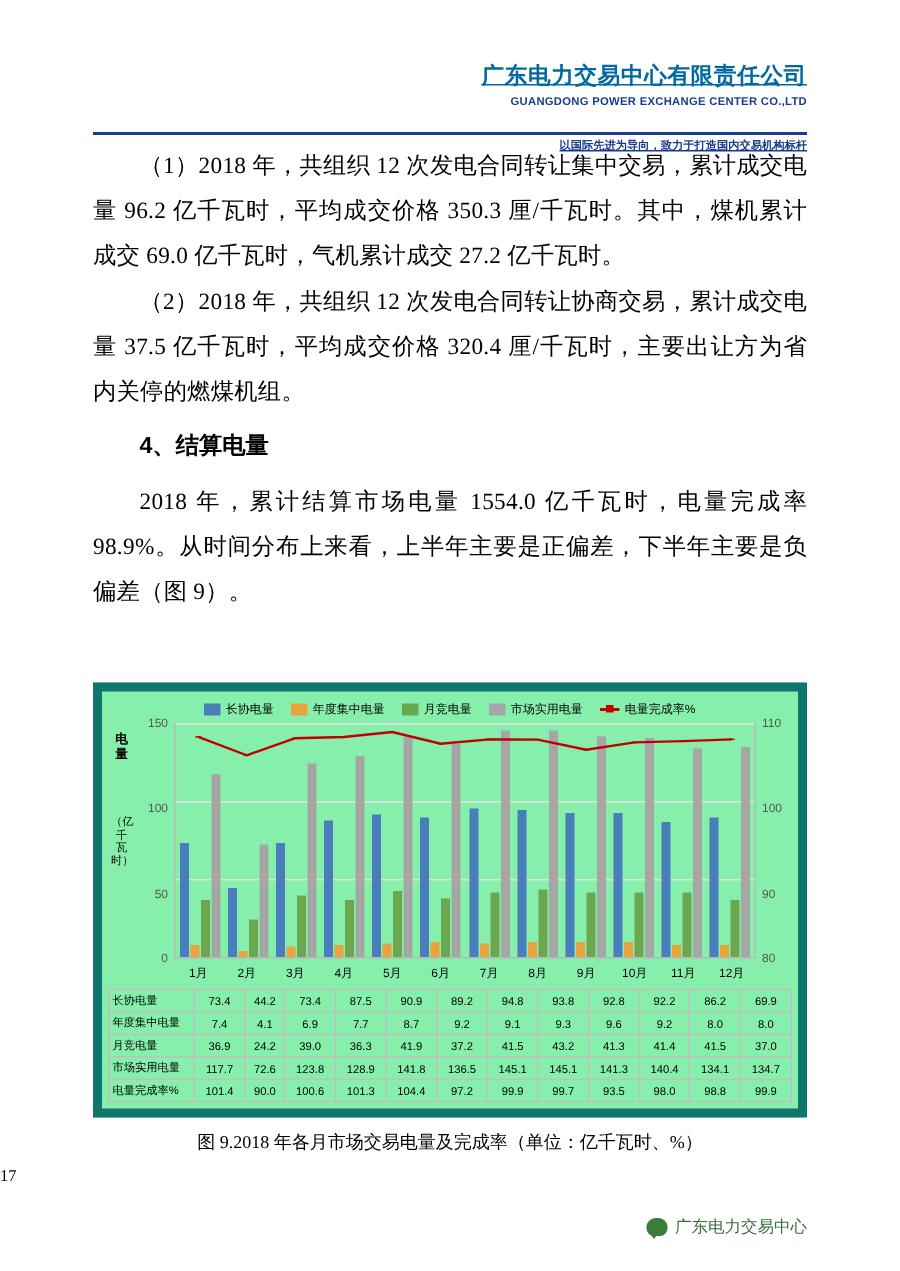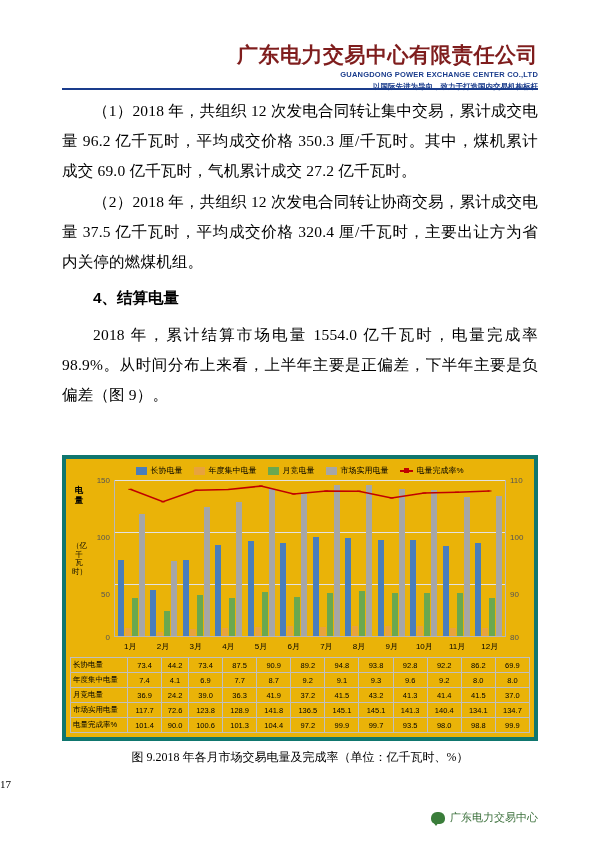--- a/index.html
+++ b/index.html
@@ -25,38 +25,40 @@
   .header {
     position: absolute;
     top: 42px;
     right: 62px;
     text-align: right;
     line-height: 1.25;
   }
   .header .cn-name {
     font-family: "Liberation Sans", sans-serif;
     font-weight: bold;
-    font-size: 21px;
-    color: #7f1d1d;
+    font-size: 15px;
+    color: #0369a1;
     letter-spacing: 0.5px;
+    text-decoration: underline;
   }
   .header .en-name {
     font-family: "Liberation Sans", sans-serif;
     font-weight: bold;
     font-size: 7.5px;
     color: #1a3c8c;
     letter-spacing: 0.2px;
     margin-top: 2px;
   }
   .header .slogan {
     font-family: "Liberation Sans", sans-serif;
     font-weight: bold;
     font-size: 7.5px;
     color: #1a3c8c;
-    margin-top: 2px;
+    margin-top: 20px;
+    text-decoration: underline;
   }
   .header-rule {
     position: absolute;
     top: 88px;
     left: 62px;
     right: 62px;
     height: 2px;
     background: #1a3c8c;
   }
   
@@ -93,22 +95,22 @@
   }
   .spacer-sm { height: 6px; }
   
   .figure {
     position: absolute;
     top: 455px;
     left: 62px;
     width: 476px;
   }
   .chart-box {
-    border: 4px solid #0f766e;
-    background: #eab308;
+    border: 6px solid #0f766e;
+    background: #86efac;
     padding: 6px 4px 4px 4px;
     box-sizing: border-box;
   }
   .legend {
     display: flex;
     justify-content: center;
     align-items: center;
     gap: 12px;
     font-size: 8px;
     font-family: "Liberation Sans", sans-serif;

